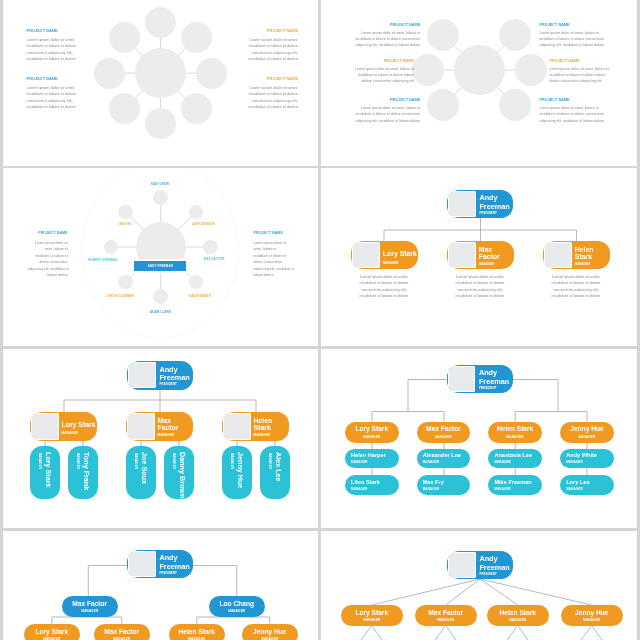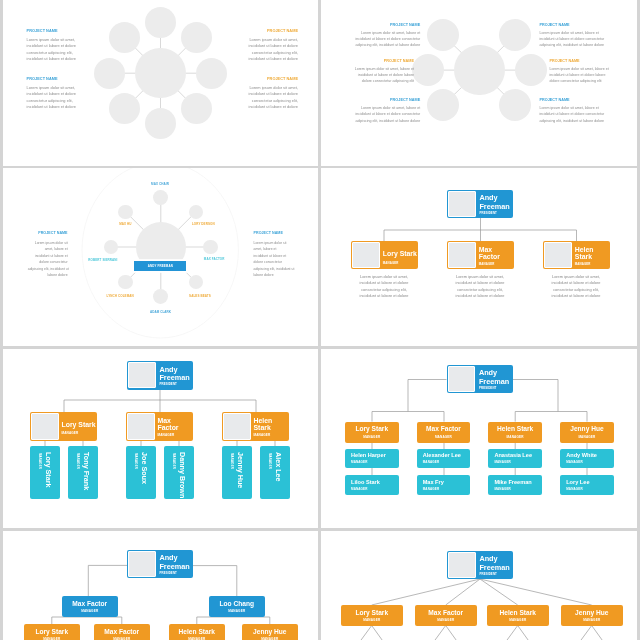--- a/index.html
+++ b/index.html
@@ -14,21 +14,21 @@
   .sl4{left:321px;top:168px; width:316px; height:178px;}
   .sl5{left:3px;  top:349px; width:315px; height:179px;}
   .sl6{left:321px;top:349px; width:316px; height:179px;}
   .sl7{left:3px;  top:531px; width:315px; height:178px;}
   .sl8{left:321px;top:531px; width:316px; height:178px;}
   .circ{position:absolute;border-radius:50%;background:#ececec;}
   .body-txt{position:absolute;color:#8a8a8a;line-height:1.55;}
   svg.wires{position:absolute;left:0;top:0;overflow:visible;}
 
   
-  .card{position:absolute;border-radius:2px;box-sizing:border-box;overflow:hidden;}
+  .card{position:absolute;border-radius:12px;box-sizing:border-box;overflow:hidden;}
   .card .pic{position:absolute;left:1.4px;top:1.2px;bottom:1.2px;background:#e8eaec;border:1.1px solid #ffffff;box-sizing:border-box;border-radius:1px;}
   .card .nm{position:absolute;color:#fff;font-weight:bold;line-height:1.12;white-space:nowrap;}
   .card .rl{position:absolute;color:#fff;font-weight:bold;letter-spacing:.04em;}
   .blue{background:#2196d3;}
   .orange{background:#f09a22;}
   .cyan{background:#2bc1d6;}
 
   
   .txtblk{position:absolute;}
   .txtblk .hd{color:#3ca3d8;font-weight:bold;font-size:4.3px;letter-spacing:.01em;margin-bottom:3.4px;}

